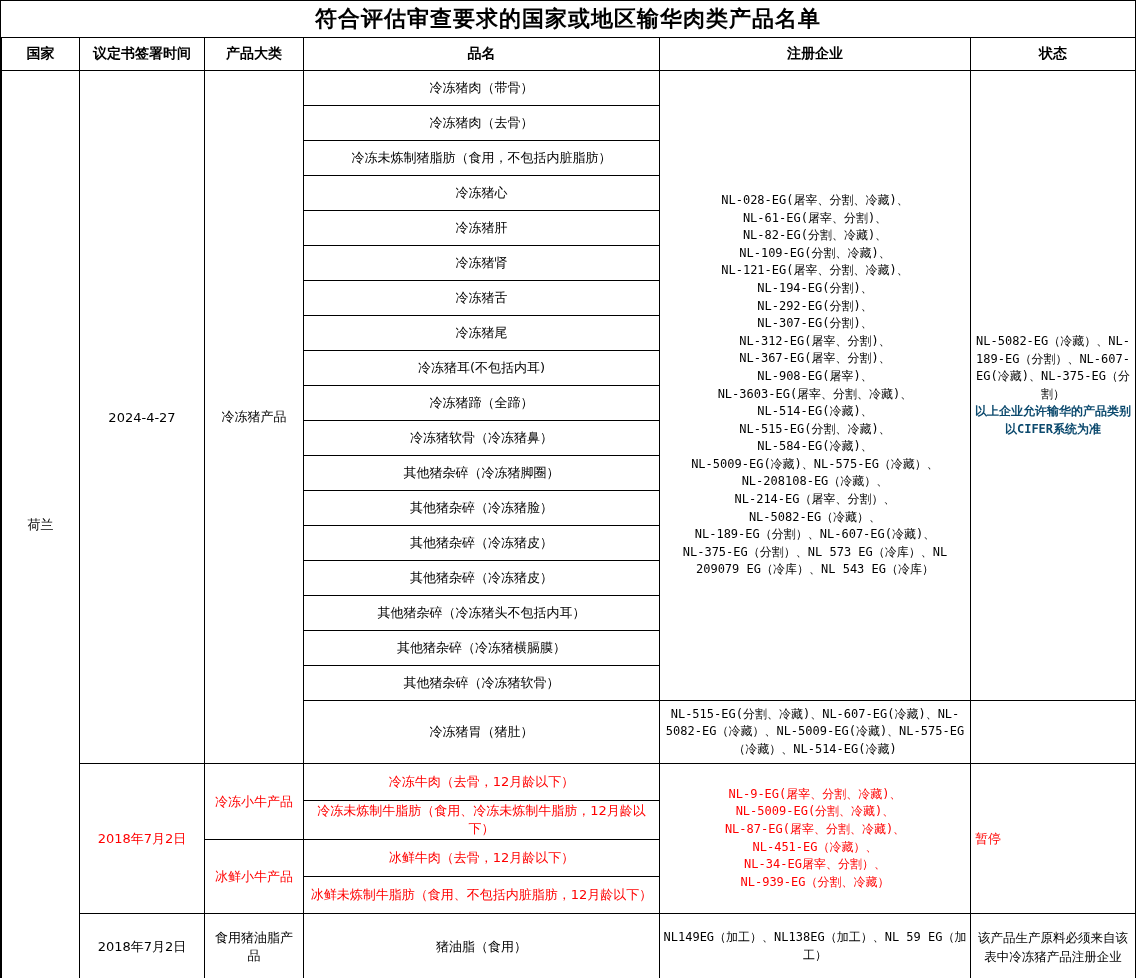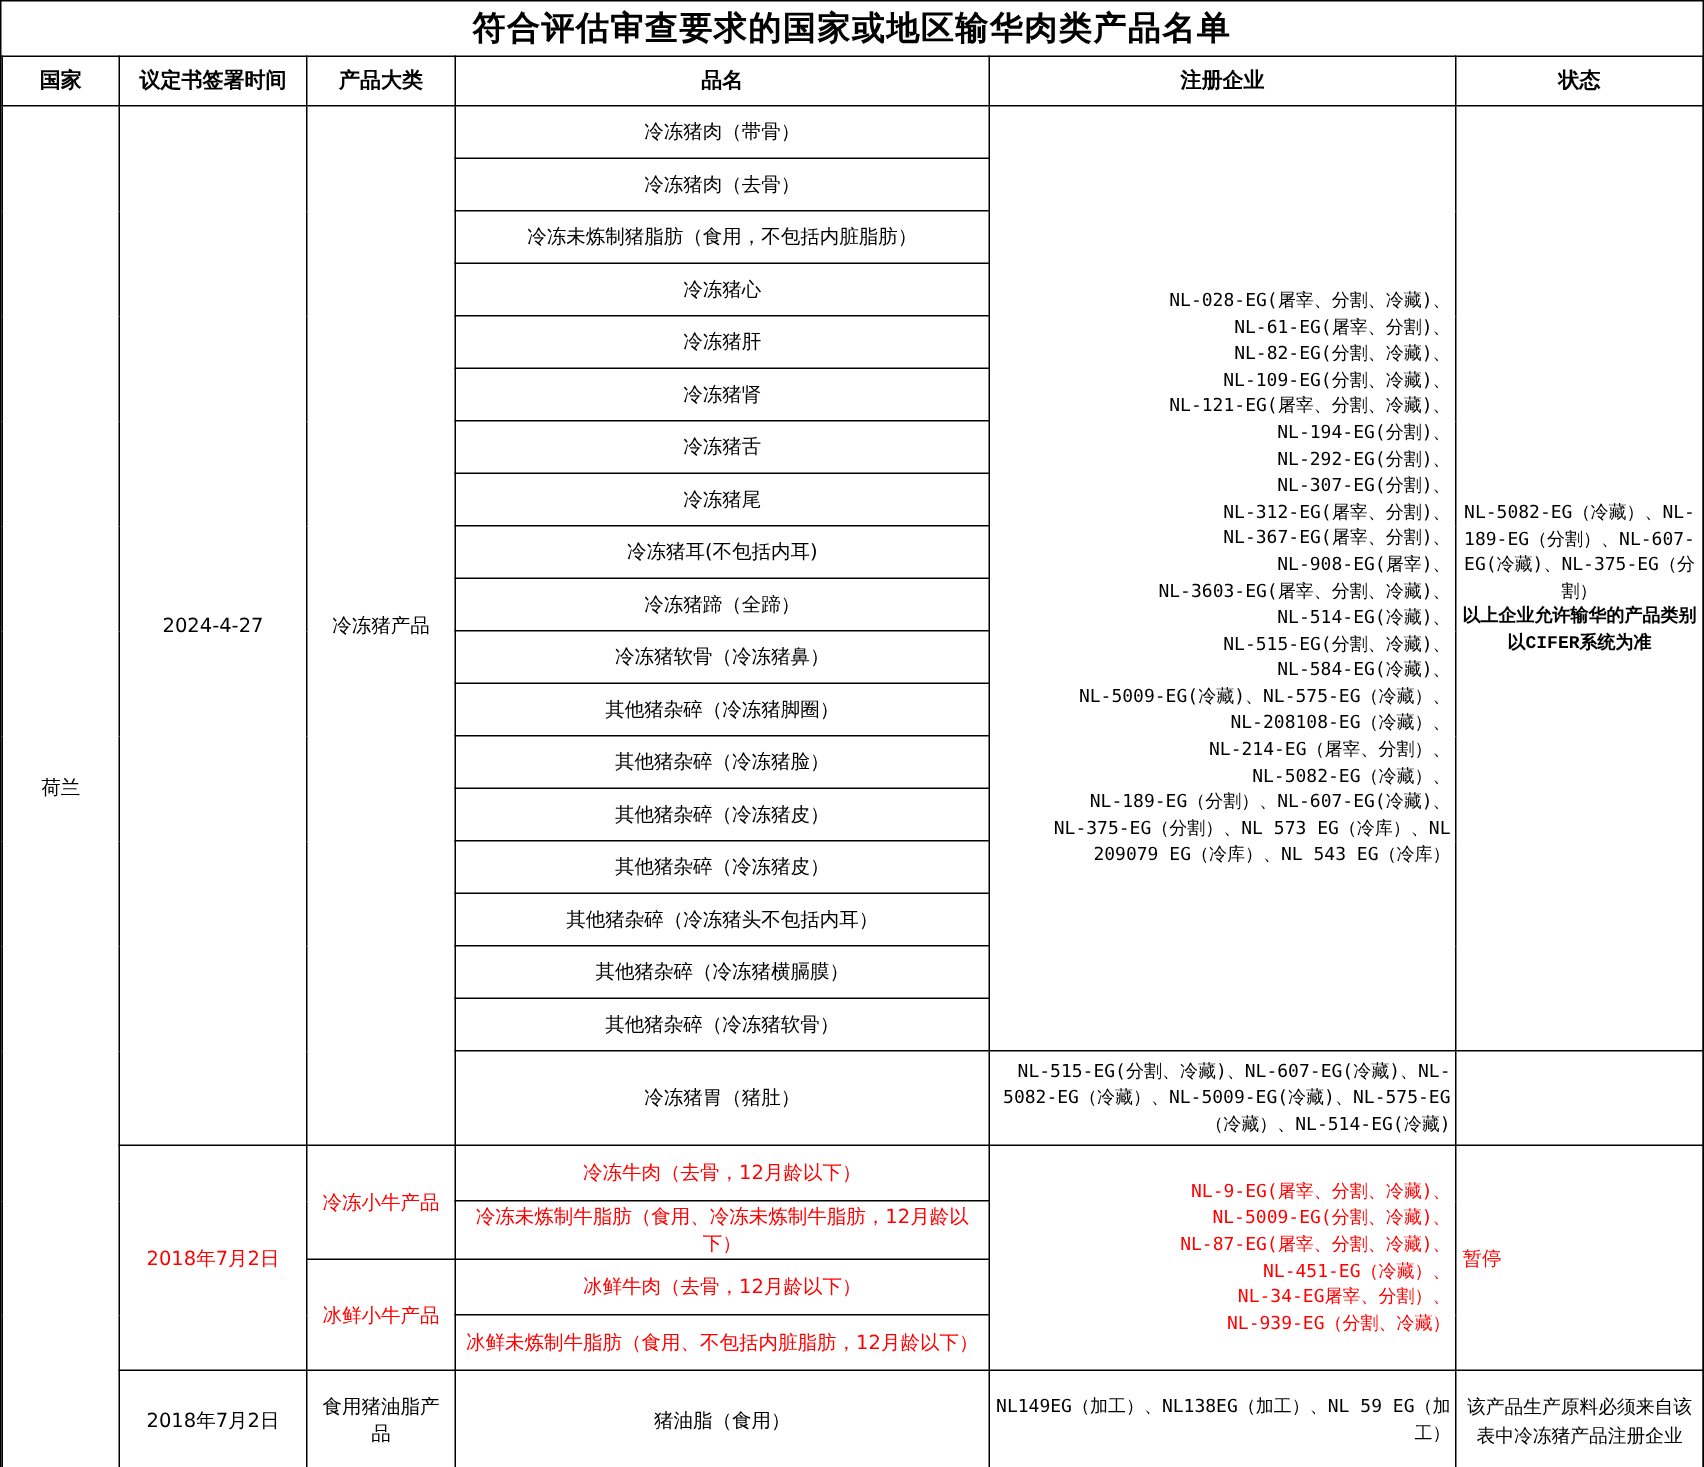--- a/index.html
+++ b/index.html
@@ -13,26 +13,26 @@
   th{font-size:14px;font-weight:bold;height:30px;text-align:center;
      font-family:"DejaVu Serif","Liberation Serif",serif;}
   td{font-size:13px;}
   .c{text-align:center;vertical-align:middle;}
   .prod{text-align:center;vertical-align:middle;font-size:13px;}
   tr.r35{height:35px;}
   tr.r63{height:63px;}
   tr.r37{height:37px;}
   tr.r66{height:66px;}
   .ent{font-family:"DejaVu Sans Mono","Liberation Mono",monospace;
-       font-size:12px;line-height:17.6px;text-align:right;vertical-align:middle;
+       font-size:12px;line-height:17.6px;text-align:center;vertical-align:middle;
        white-space:pre-line;padding:2px 3px;}
   .statusA{font-family:"DejaVu Sans Mono","Liberation Mono",monospace;
        font-size:12px;line-height:17.5px;text-align:center;vertical-align:middle;
        padding:2px 3px;}
-  .status-red-note{color:#000000;font-weight:bold;display:block;font-family:Liberation Mono, monospace;}
+  .status-red-note{color:#0c4a6e;font-weight:bold;display:block;}
   .red{color:#ff0000;}
   .status-c{text-align:left;vertical-align:middle;font-size:13px;}
   .lastStatus{text-align:center;vertical-align:middle;font-size:12.5px;line-height:19px;padding:2px 6px;}
 </style>
 </head>
 <body>
 
 <div class="sheet">
   <div class="title">符合评估审查要求的国家或地区输华肉类产品名单</div>
 

